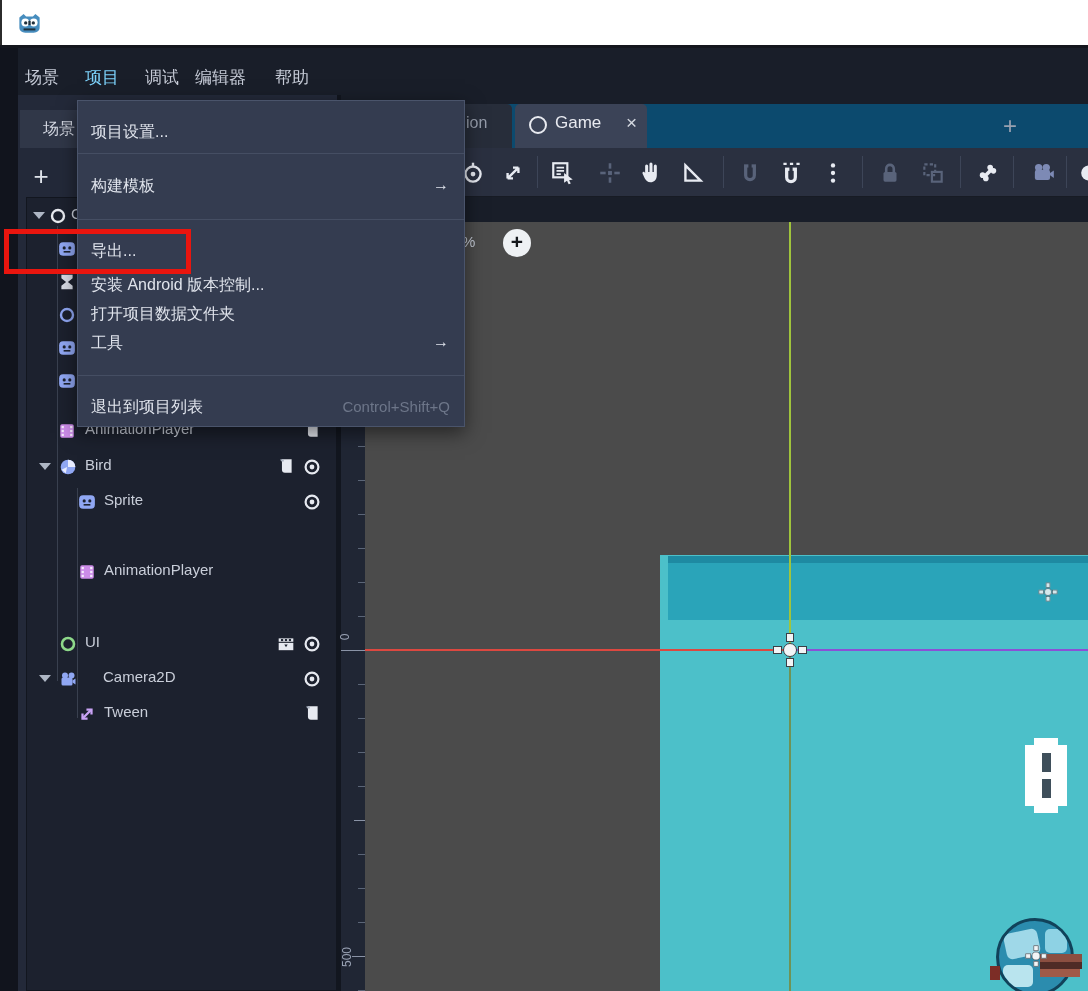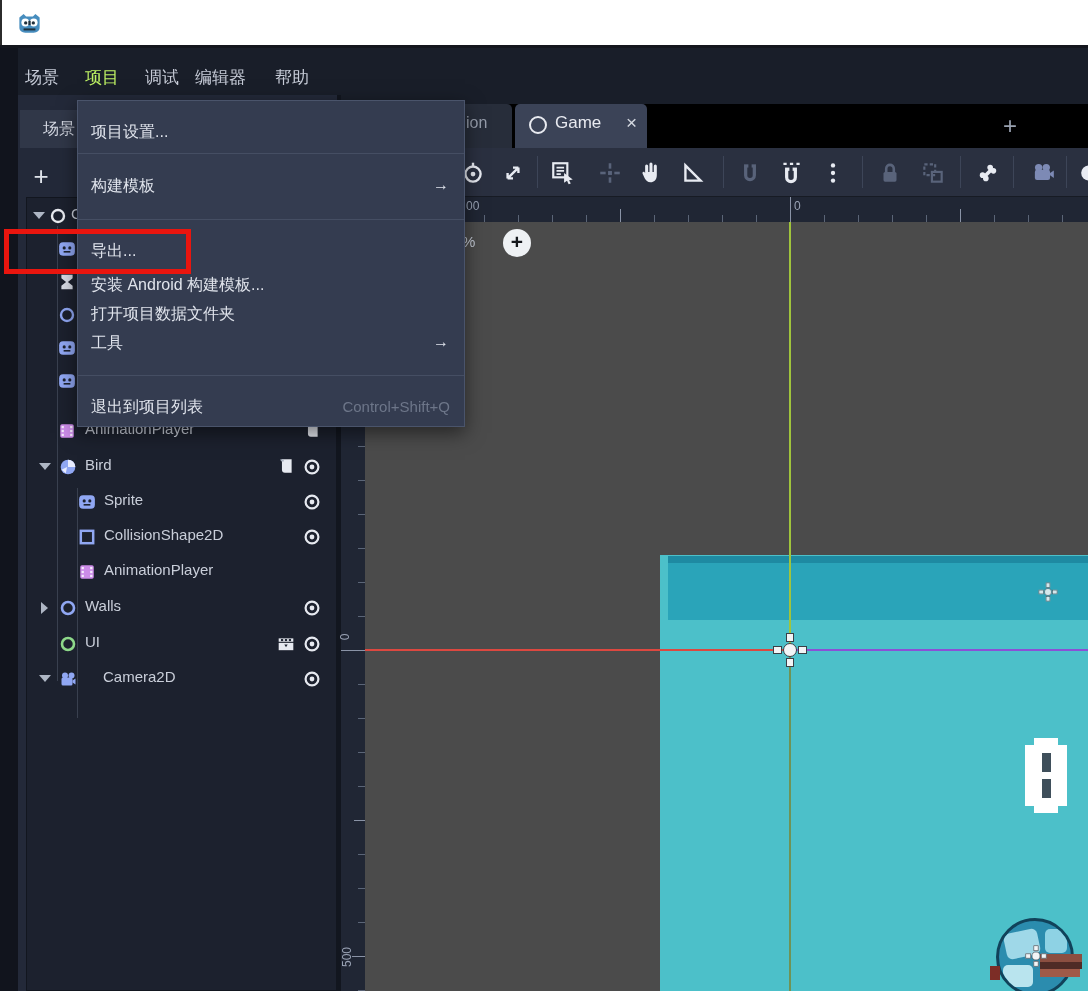--- a/index.html
+++ b/index.html
@@ -10,21 +10,21 @@
 
   
   .titlebar { left:0; top:0; width:1088px; height:45px; background:#ffffff;
     display:flex; align-items:center; border-left:2px solid #2b2b2b; }
   .titlebar .ttl { margin-left:10px; font-size:21px; color:#111; }
   .title-sep { left:0; top:45px; width:1088px; height:3px; background:#14161d; }
 
   
   .leftgutter { left:0; top:48px; width:18px; height:943px; background:#11141d; }
   .menubar-item { top:62px; height:32px; line-height:32px; font-size:17px; color:#c6cbd7; }
-  .menubar-item.active { color:#bef264; }
+  .menubar-item.active { color:#7dd3fc; }
 
   
   .dock { left:18px; top:95px; width:323px; height:896px; background:#232939; }
   .dock-tab { left:20px; top:110px; width:78px; height:38px; background:#303748;
     color:#d2d6e0; font-size:16px; text-align:center; line-height:38px; }
   .dock-add { left:24px; top:160px; width:34px; height:34px; color:#dfe3ea;
     font-size:26px; text-align:center; line-height:32px; }
   .tree { left:26px; top:197px; width:311px; height:794px; background:#1c212e; border:1px solid #12161f; }
   .splitter { left:337px; top:95px; width:4px; height:896px; background:#12161f; }
 
@@ -39,21 +39,21 @@
 
   
   .popup { left:77px; top:100px; width:388px; height:327px; background:#343c50;
     border:1px solid #4a546b; box-shadow:0 6px 18px rgba(0,0,0,.5); z-index:50; }
   .mi { position:absolute; left:13px; font-size:16px; color:#e0e4ec; white-space:nowrap; }
   .msep { position:absolute; left:0; width:100%; height:1px; background:#454e63; }
   .mshort { position:absolute; right:14px; font-size:15px; color:#6d7689; }
   .annotation { left:4px; top:229px; width:187px; height:45px; border:5px solid #e9150e; z-index:60; }
 
   
-  .tabbar { left:341px; top:104px; width:747px; height:44px; background:#000000; }
+  .tabbar { left:341px; top:104px; width:747px; height:44px; background:#0c4a6e; }
   .tab { position:absolute; top:0; height:44px; border-radius:5px 5px 0 0; }
   .tab.inactive { left:69px; width:102px; background:#272d3a; }
   .tab.inactive .tl { position:absolute; left:56px; top:10px; font-size:16px; color:#959caa; }
   .tab.active { left:174px; width:132px; background:#3b4357; }
   .tab.active .tl { position:absolute; left:40px; top:9px; font-size:17px; color:#e8eaf0; }
   .tab .oicn { position:absolute; left:14px; top:12px; width:18px; height:18px; border:2.5px solid #e8eaf0; border-radius:50%; }
   .tab .cls { position:absolute; right:10px; top:8px; font-size:19px; color:#d4d8e0; }
   .tab-add { left:656px; top:8px; width:26px; height:28px; color:#99a1b0; font-size:24px; text-align:center; }
 
   .toolbar { left:341px; top:148px; width:747px; height:49px; background:#2a3040; border-bottom:1px solid #171b24; }
@@ -222,55 +222,34 @@
           <circle cx="10.5" cy="7" r="1.4" fill="#1d2330"></circle>
           <path d="M5 10.5h6" stroke="#1d2330" stroke-width="1.4" fill="none"></path>
         </svg>
       <span class="lbl" style="left:77px">Sprite</span>
       <svg class="ricon" style="left:276px" viewBox="0 0 18 18">
           <circle cx="9" cy="9" r="6.4" fill="none" stroke="#e6e9f0" stroke-width="2.2"></circle>
           <circle cx="9" cy="9" r="2.4" fill="#e6e9f0"></circle>
         </svg>
     </div>
 
-    <div class="trow" style="top:325px">
-      <svg class="ticon" style="left:51px" viewBox="0 0 16 16">
-          <rect x="2.5" y="2.5" width="11" height="11" fill="none" stroke="#90a7f3" stroke-width="2.2"></rect>
-        </svg>
-      <span class="lbl" style="left:77px">CollisionShape2D</span>
-      <svg class="ricon" style="left:276px" viewBox="0 0 18 18">
-          <circle cx="9" cy="9" r="6.4" fill="none" stroke="#e6e9f0" stroke-width="2.2"></circle>
-          <circle cx="9" cy="9" r="2.4" fill="#e6e9f0"></circle>
-        </svg>
-    </div>
 
     <div class="trow" style="top:360px">
       <svg class="ticon" style="left:51px" viewBox="0 0 16 16">
           <rect x="2" y="2" width="12" height="12" rx="1.5" fill="#cc8ce8"></rect>
           <rect x="3.2" y="3.5" width="2" height="2" fill="#f4eafc"></rect>
           <rect x="3.2" y="7" width="2" height="2" fill="#f4eafc"></rect>
           <rect x="3.2" y="10.5" width="2" height="2" fill="#f4eafc"></rect>
           <rect x="10.8" y="3.5" width="2" height="2" fill="#f4eafc"></rect>
           <rect x="10.8" y="7" width="2" height="2" fill="#f4eafc"></rect>
           <rect x="10.8" y="10.5" width="2" height="2" fill="#f4eafc"></rect>
         </svg>
       <span class="lbl" style="left:77px">AnimationPlayer</span>
     </div>
 
-    <div class="trow" style="top:396px">
-      <span class="chev right" style="left:14px"></span>
-      <svg class="ticon" style="left:32px" viewBox="0 0 18 18">
-          <circle cx="9" cy="9" r="6" fill="none" stroke="#90a7f3" stroke-width="2.6"></circle>
-        </svg>
-      <span class="lbl" style="left:58px">Walls</span>
-      <svg class="ricon" style="left:276px" viewBox="0 0 18 18">
-          <circle cx="9" cy="9" r="6.4" fill="none" stroke="#e6e9f0" stroke-width="2.2"></circle>
-          <circle cx="9" cy="9" r="2.4" fill="#e6e9f0"></circle>
-        </svg>
-    </div>
 
     <div class="trow" style="top:432px">
       <svg class="ticon" style="left:32px" viewBox="0 0 18 18">
           <circle cx="9" cy="9" r="6" fill="none" stroke="#8ed98a" stroke-width="2.6"></circle>
         </svg>
       <span class="lbl" style="left:58px">UI</span>
       <svg class="ricon" style="left:250px" viewBox="0 0 16 16">
           <rect x="1.5" y="3" width="13" height="3" fill="#e6e9f0"></rect>
           <rect x="3.5" y="3.6" width="2" height="1.8" fill="#1d2330"></rect>
           <rect x="7" y="3.6" width="2" height="1.8" fill="#1d2330"></rect>
@@ -292,20 +271,32 @@
           <rect x="2.5" y="7.5" width="11" height="8" rx="1.5" fill="#90a7f3"></rect>
           <path d="M13.5 10.5l3-2v6l-3-2z" fill="#90a7f3"></path>
         </svg>
       <span class="lbl" style="left:76px">Camera2D</span>
       <svg class="ricon" style="left:276px" viewBox="0 0 18 18">
           <circle cx="9" cy="9" r="6.4" fill="none" stroke="#e6e9f0" stroke-width="2.2"></circle>
           <circle cx="9" cy="9" r="2.4" fill="#e6e9f0"></circle>
         </svg>
     </div>
 
+    <div class="trow" style="top:502px">
+      <svg class="ticon" style="left:51px" viewBox="0 0 16 16">
+          <path d="M4 12L12 4" stroke="#c9a3f5" stroke-width="2" fill="none"></path>
+          <path d="M7.5 4H12v4.5" stroke="#c9a3f5" stroke-width="2" fill="none"></path>
+          <path d="M4 7.5V12h4.5" stroke="#c9a3f5" stroke-width="2" fill="none"></path>
+        </svg>
+      <span class="lbl" style="left:77px">Tween</span>
+      <svg class="ricon" style="left:276px" viewBox="0 0 16 16">
+          <path d="M5 1h8v12H7c-1.6 0-2.6-1-2.6-2.6V1z" fill="#e7eaf1"></path>
+          <path d="M3 1c0 1.2.8 2.2 2 2.2h1V1z" fill="#aab2c0"></path>
+        </svg>
+    </div>
   </div>
 
   <div class="abs tabbar">
     <div class="tab inactive">
       <span class="tl">ion</span>
     </div>
     <div class="tab active">
       <span class="oicn"></span>
       <span class="tl">Game</span>
       <span class="cls">×</span>
@@ -389,28 +380,20 @@
           <rect x="4.5" y="9" width="14" height="9.5" rx="2"></rect>
           <path d="M18.5 12l3.5-2.3v7L18.5 14z"></path>
         </g>
       </svg>
     <div class="tsep" style="left:725px"></div>
     <svg class="tbtn" style="left:738px" viewBox="0 0 24 24">
         <path d="M2 12a7 7 0 017-7v14a7 7 0 01-7-7z" fill="#e8ebf2"></path>
       </svg>
   </div>
 
-  <div class="abs hruler">
-    <div class="minor"></div>
-    <div class="htick" style="left:279px; height:13px"></div>
-    <div class="htick" style="left:619px; height:13px"></div>
-    <div class="htick" style="left:449px; height:25px"></div>
-    <span class="hlab" style="left:125px">00</span>
-    <span class="hlab" style="left:453px">0</span>
-  </div>
   <div class="abs vruler">
     <div class="minor"></div>
     <div class="vtick" style="top:428px; width:24px"></div>
     <div class="vtick" style="top:598px; width:11px"></div>
     <div class="vtick" style="top:734px; width:13px"></div>
     <span class="vlab" style="left:1px; top:408px">0</span>
     <span class="vlab" style="left:-4px; top:728px">500</span>
   </div>
 
   <div class="abs zoompct">%</div>
@@ -470,21 +453,21 @@
     </div>
   </div>
 
   <div class="abs popup">
     <div class="mi" style="top:21px">项目设置...</div>
     <div class="msep" style="top:52px"></div>
     <div class="mi" style="top:75px">构建模板</div>
     <div class="mi arr" style="top:75px; left:355px">→</div>
     <div class="msep" style="top:118px"></div>
     <div class="mi" style="top:140px">导出...</div>
-    <div class="mi" style="top:174px">安装 Android 构建模板...</div>
+    <div class="mi" style="top:174px">安装 Android 版本控制...</div>
     <div class="mi" style="top:203px">打开项目数据文件夹</div>
     <div class="mi" style="top:232px">工具</div>
     <div class="mi arr" style="top:232px; left:355px">→</div>
     <div class="msep" style="top:274px"></div>
     <div class="mi" style="top:296px">退出到项目列表</div>
     <div class="mshort" style="top:297px">Control+Shift+Q</div>
   </div>
 
   <div class="abs annotation"></div>
 

